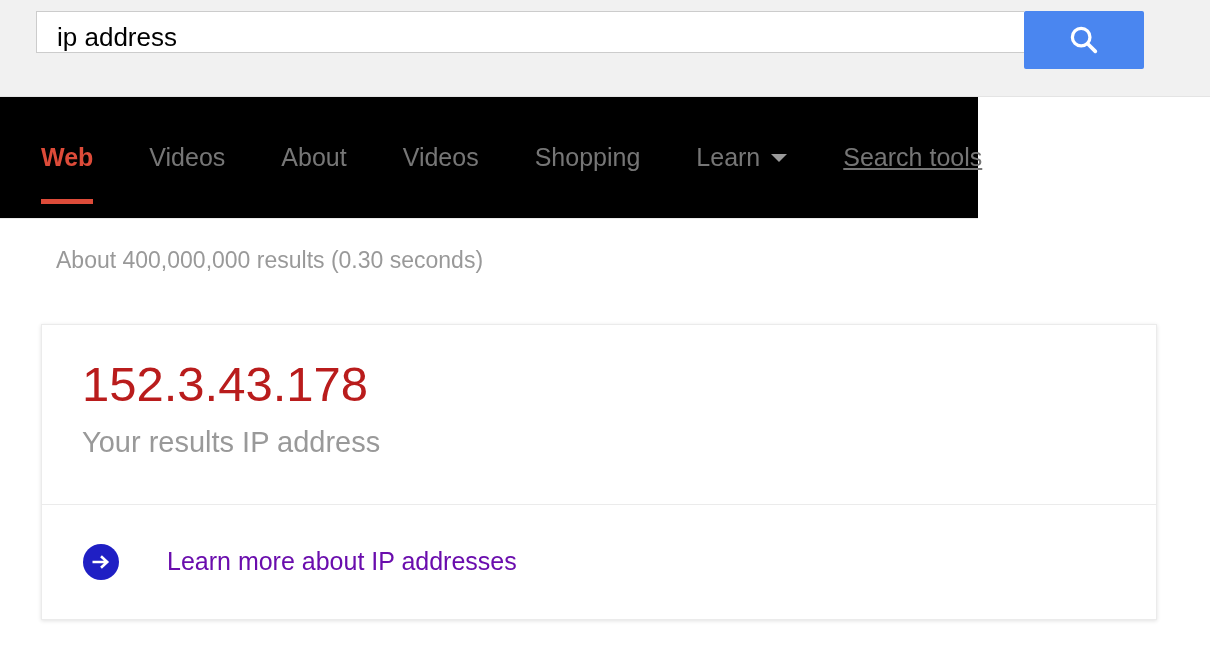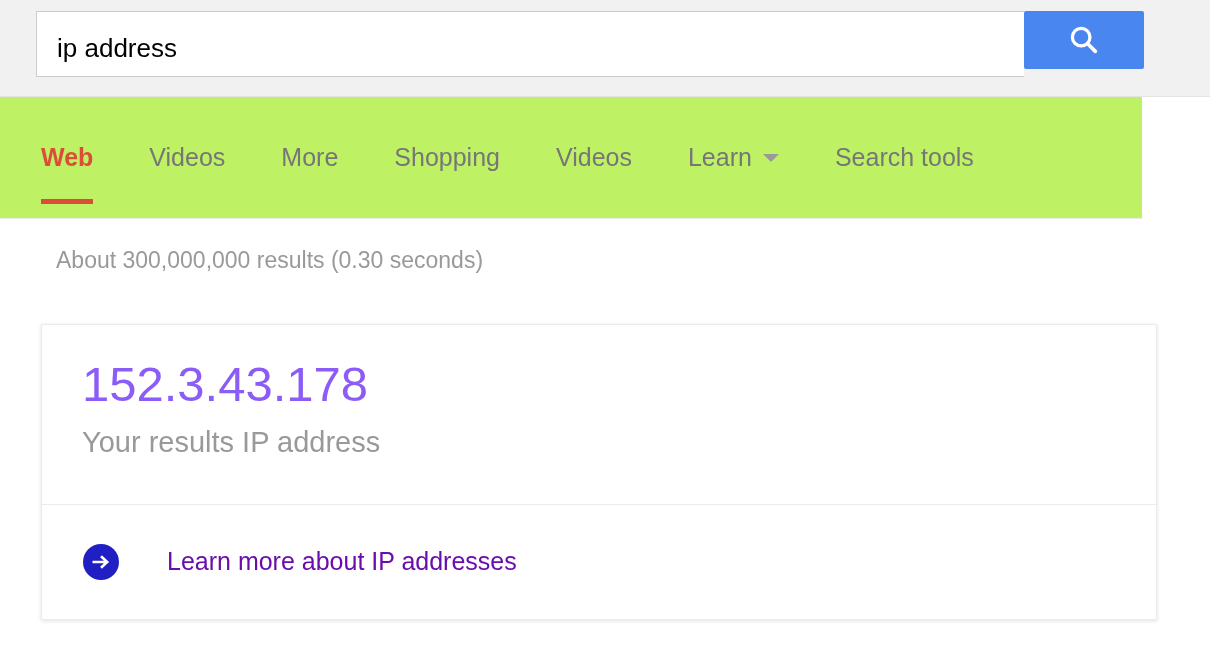--- a/index.html
+++ b/index.html
@@ -30,21 +30,21 @@
     position: absolute;
     left: 36px;
     top: 11px;
     width: 1108px;
     height: 58px;
     display: flex;
     align-items: stretch;
   }
   .search-input {
     flex: 1 1 auto;
-    height: 66px;
+    height: 42px;
     box-sizing: border-box;
     border: 1px solid #cccccc;
     border-right: none;
     background: #ffffff;
     font-family: "Liberation Sans", sans-serif;
     font-size: 26px;
     color: #000000;
     padding: 9px 16px 0 20px;
     outline: none;
     line-height: 58px;
@@ -63,23 +63,23 @@
     padding: 0;
     margin: 0;
   }
   .search-button svg { display: block; }
 
   
   .nav {
     position: absolute;
     left: 0;
     top: 97px;
-    width: 1142px;
+    width: 978px;
     height: 122px;
-    background: #bef264;
+    background: #000000;
     border-bottom: 1px solid #ebebeb;
     box-sizing: border-box;
   }
   .nav-inner {
     position: absolute;
     left: 41px;
     top: 0;
     height: 121px;
     display: flex;
     align-items: flex-start;
@@ -90,21 +90,21 @@
     color: #767676;
     padding: 45px 0 0 0;
     margin-right: 56px;
     white-space: nowrap;
     cursor: pointer;
     display: flex;
     align-items: center;
     height: 76px;
     box-sizing: border-box;
   }
-  .nav-item:last-child { margin-right: 16px; }
+  .nav-item:last-child { margin-right: 16px; text-decoration: underline; }
   .nav-item.active {
     color: #dd4b39;
     font-weight: bold;
   }
   .nav-item.active::after {
     content: "";
     position: absolute;
     left: 0;
     right: 0;
     bottom: -31px;
@@ -147,21 +147,21 @@
     height: 180px;
     border-bottom: 1px solid #ebebeb;
     box-sizing: border-box;
     position: relative;
   }
   .ip-address {
     position: absolute;
     left: 40px;
     top: 31px;
     font-size: 49px;
-    color: #8b5cf6;
+    color: #b91c1c;
     letter-spacing: 0px;
     white-space: nowrap;
   }
   .ip-caption {
     position: absolute;
     left: 40px;
     top: 101px;
     font-size: 29px;
     color: #999999;
     white-space: nowrap;
@@ -215,39 +215,39 @@
 
 <div class="nav">
   <div class="nav-inner">
     <div class="nav-item active">
       <span>Web</span>
     </div>
     <div class="nav-item">
       <span>Videos</span>
     </div>
     <div class="nav-item">
-      <span>More</span>
+      <span>About</span>
+    </div>
+    <div class="nav-item">
+      <span>Videos</span>
     </div>
     <div class="nav-item">
       <span>Shopping</span>
-    </div>
-    <div class="nav-item">
-      <span>Videos</span>
     </div>
     <div class="nav-item">
       <span>Learn</span>
       <span class="caret"></span>
     </div>
     <div class="nav-item">
       <span>Search tools</span>
     </div>
   </div>
 </div>
 
-<div class="result-stats">About 300,000,000 results (0.30 seconds)</div>
+<div class="result-stats">About 400,000,000 results (0.30 seconds)</div>
 
 <div class="card">
   <div class="card-top">
     <div class="ip-address">152.3.43.178</div>
     <div class="ip-caption">Your results IP address</div>
   </div>
   <div class="card-bottom">
     <a class="learn-row" href="#">
       <span class="arrow-icon">
         <svg width="36" height="36" viewBox="0 0 36 36" aria-hidden="true">

